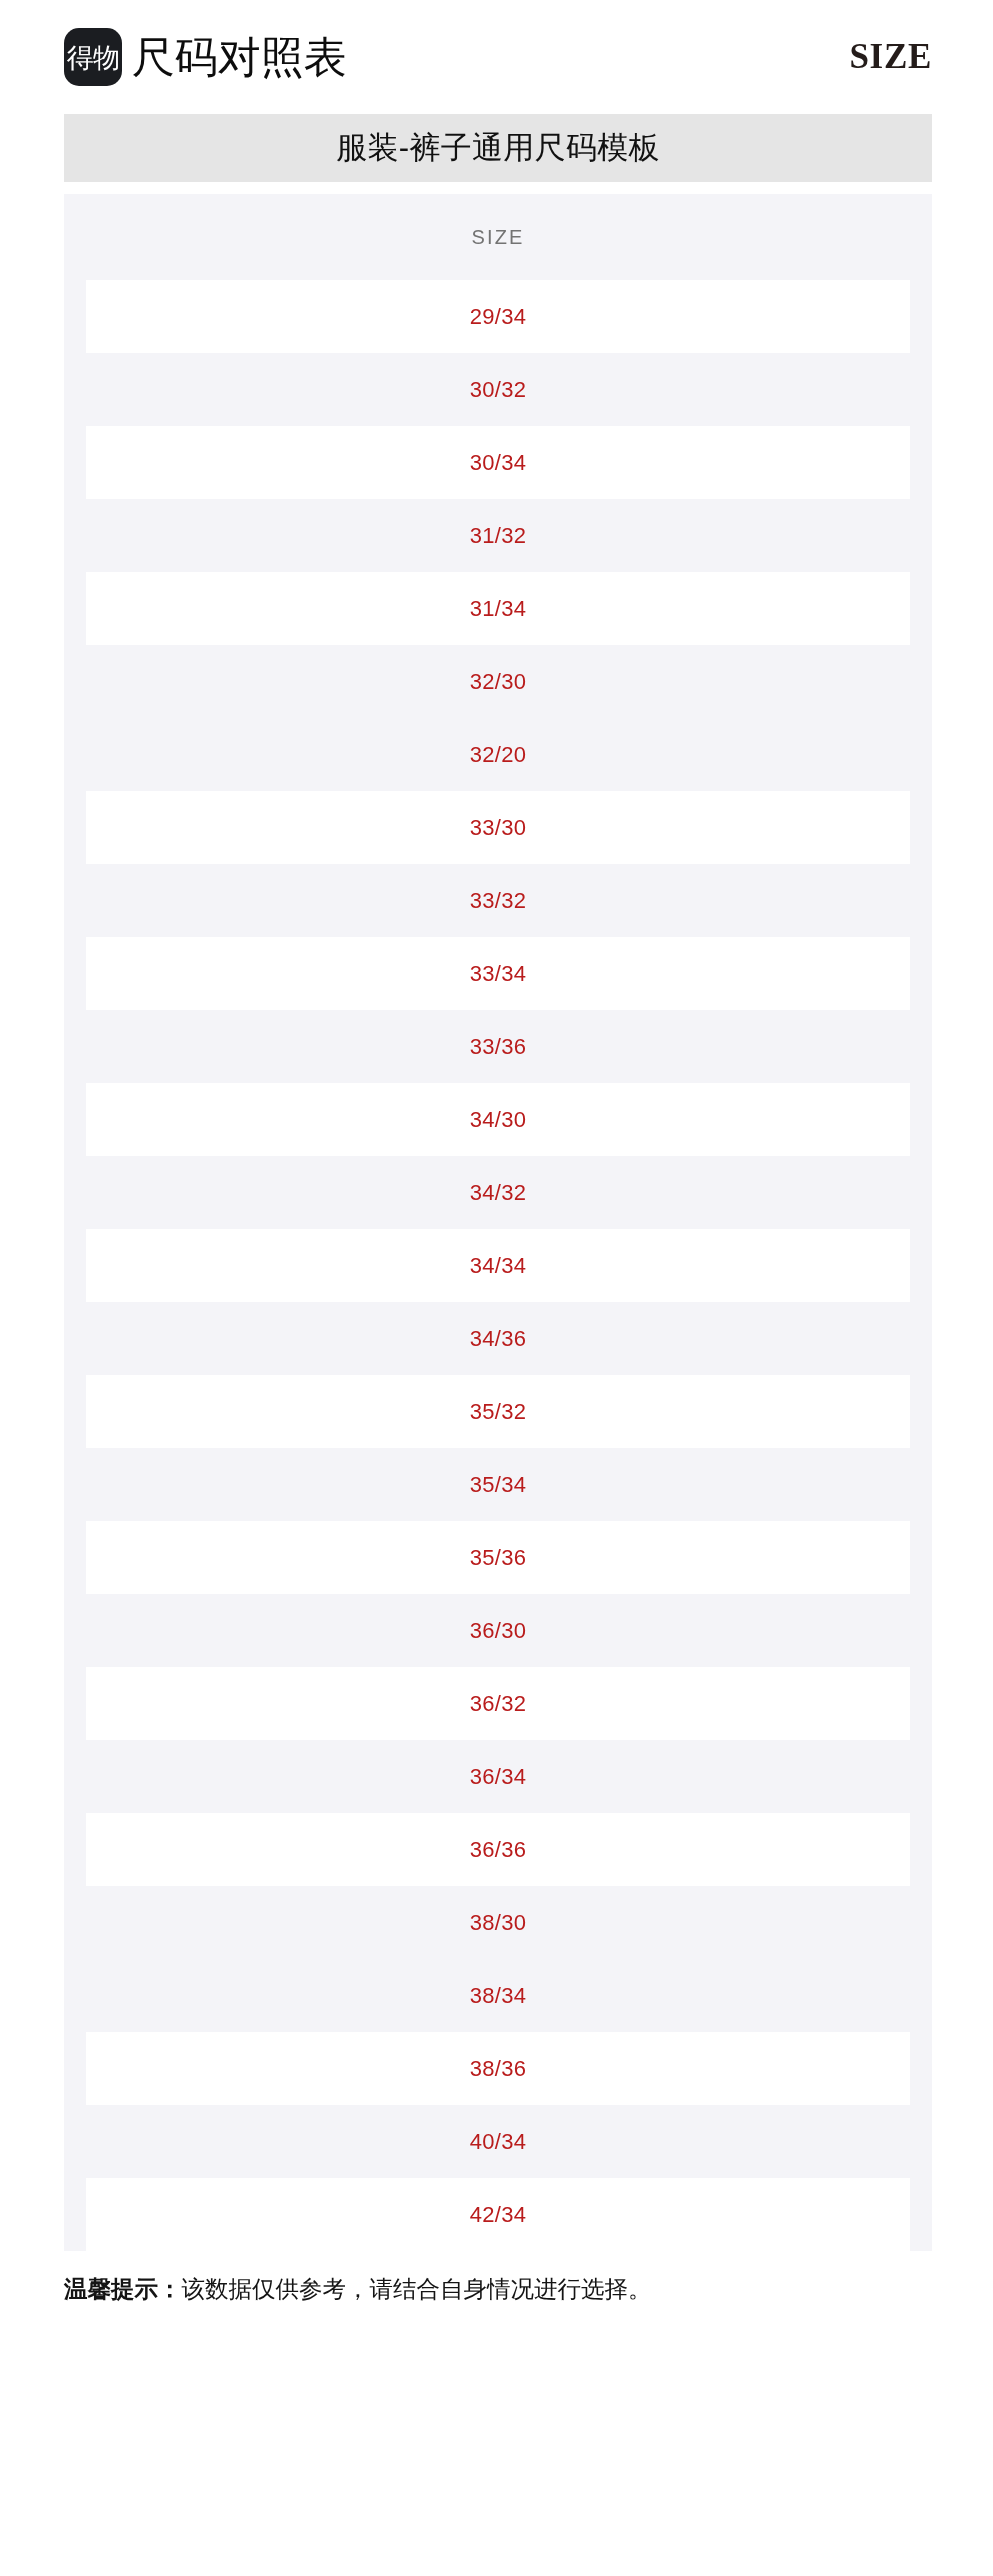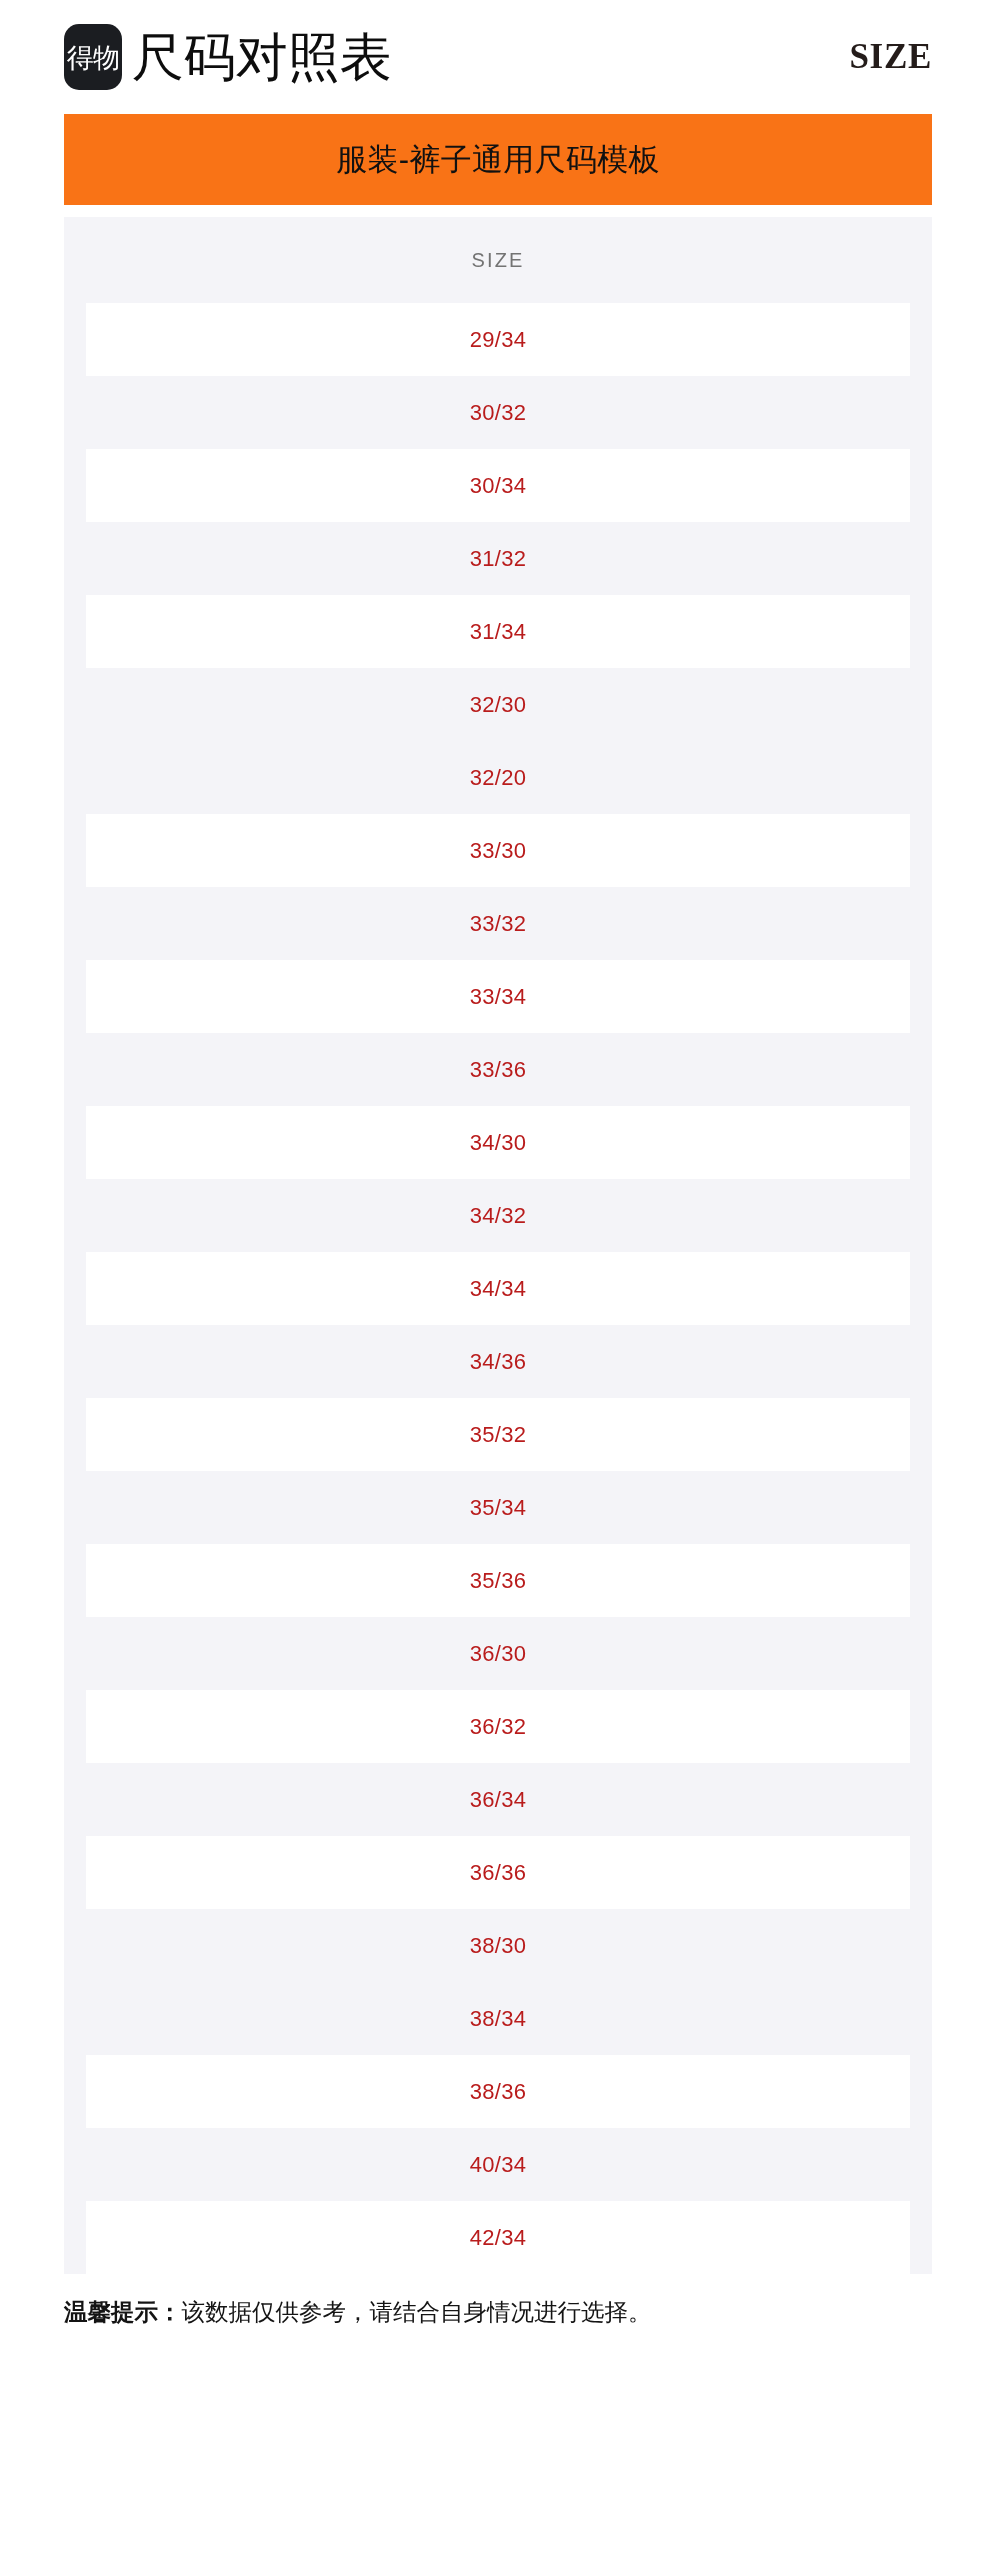--- a/index.html
+++ b/index.html
@@ -33,37 +33,37 @@
 
   .brand-block {
     display: flex;
     align-items: center;
     gap: 9.7px;
     flex: 1 1 auto;
   }
 
   .app-logo {
     width: 58px;
-    height: 66px;
+    height: 58px;
     border-radius: 15px;
     background: #1b1d21;
     color: #ffffff;
     display: flex;
     align-items: center;
     justify-content: center;
     font-size: 27px;
     line-height: 1;
     letter-spacing: -0.7px;
     font-weight: 500;
     flex: 0 0 auto;
     font-family: "DejaVu Sans", "Liberation Sans", sans-serif;
   }
 
   .page-title {
-    font-size: 52px;
+    font-size: 43px;
     line-height: 1;
     font-weight: 400;
     color: #0d0d0d;
     letter-spacing: 0px;
     white-space: nowrap;
   }
 
   .brand-mark {
     font-family: "Liberation Serif", "DejaVu Serif", serif;
     font-size: 35px;
@@ -72,22 +72,22 @@
     color: #241c1a;
     flex: 0 0 auto;
   }
 
   
   .table-wrap {
     padding: 0 62px 0 64px;
   }
 
   .table-title {
-    background: #f97316;
-    height: 91px;
+    background: #e5e5e5;
+    height: 68px;
     display: flex;
     align-items: center;
     justify-content: center;
     font-size: 31px;
     font-weight: 400;
     color: #111111;
     letter-spacing: 0.3px;
   }
 
   .size-table {

